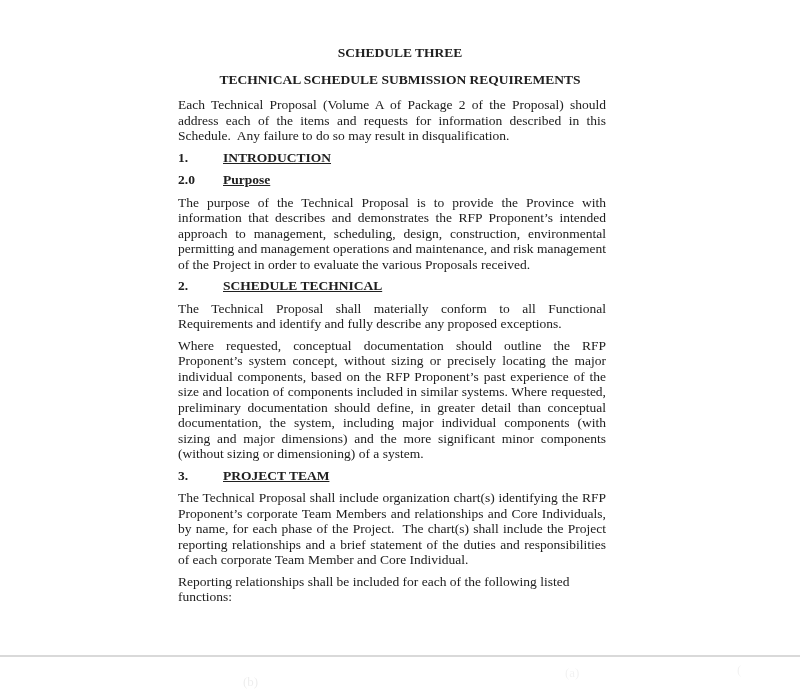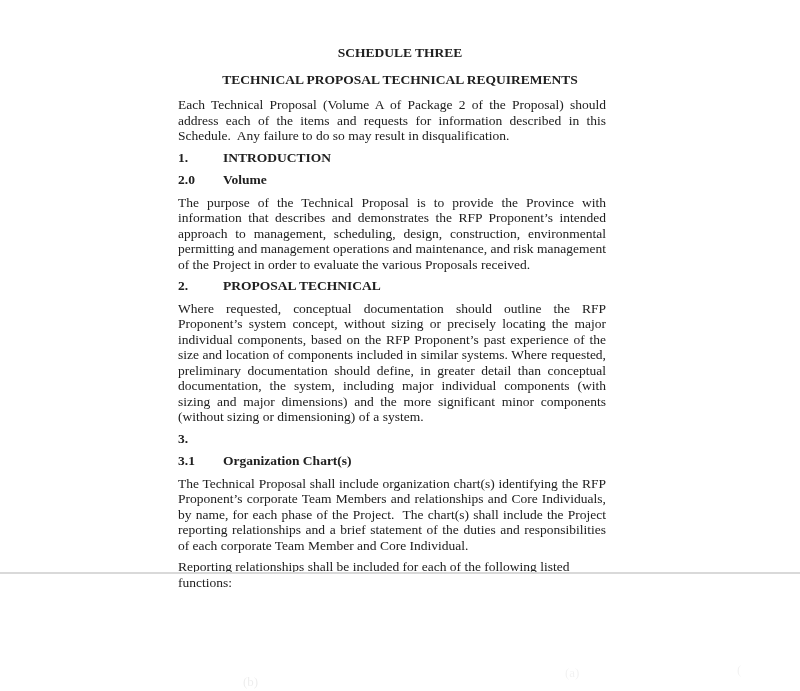--- a/index.html
+++ b/index.html
@@ -7,21 +7,21 @@
     padding: 0;
     background: #ffffff;
     width: 800px;
     height: 691px;
     overflow: hidden;
   }
   .page {
     position: relative;
     box-sizing: border-box;
     width: 800px;
-    height: 574px;
+    height: 657px;
     padding: 45px 178px 0 178px;
     background: #ffffff;
     font-family: "Liberation Serif", "DejaVu Serif", serif;
     color: #202020;
     font-size: 13.5px;
     line-height: 15.5px;
   }
   .doc-title {
     text-align: center;
     font-weight: bold;
@@ -42,20 +42,21 @@
     display: flex;
     font-weight: bold;
     margin: 0 0 7px 0;
   }
   .heading .num {
     flex: 0 0 45px;
     width: 45px;
   }
   .heading .label {
     flex: 1 1 auto;
+    text-decoration: underline;
   }
   .ghost {
     position: absolute;
     color: #000000;
     font-size: 13px;
     pointer-events: none;
   }
   .ghost-1 { left: 243px; top: 674px; opacity: 0.07; }
   .ghost-2 { left: 565px; top: 665px; opacity: 0.05; }
   .ghost-3 { left: 737px; top: 662px; opacity: 0.05; }
@@ -68,54 +69,52 @@
     background: #d9d9d9;
   }
 </style>
 </head>
 <body>
 
 <div class="page">
 
   <div class="doc-title">SCHEDULE THREE</div>
 
-  <div class="doc-title second">TECHNICAL PROPOSAL TECHNICAL REQUIREMENTS</div>
+  <div class="doc-title second">TECHNICAL SCHEDULE SUBMISSION REQUIREMENTS</div>
 
   <p class="para">Each Technical Proposal (Volume A of Package 2 of the Proposal) should address each of the items and requests for information described in this Schedule.&nbsp; Any failure to do so may result in disqualification.</p>
 
   <div class="heading">
     <span class="num">1.</span>
     <span class="label">INTRODUCTION</span>
   </div>
 
   <div class="heading">
     <span class="num">2.0</span>
-    <span class="label">Volume</span>
+    <span class="label">Purpose</span>
   </div>
 
   <p class="para">The purpose of the Technical Proposal is to provide the Province with information that describes and demonstrates the RFP Proponent’s intended approach to management, scheduling, design, construction, environmental permitting and management operations and maintenance, and risk management of the Project in order to evaluate the various Proposals received.</p>
 
   <div class="heading">
     <span class="num">2.</span>
-    <span class="label">PROPOSAL TECHNICAL</span>
+    <span class="label">SCHEDULE TECHNICAL</span>
   </div>
 
 
+  <p class="para">The Technical Proposal shall materially conform to all Functional Requirements and identify and fully describe any proposed exceptions.</p>
 
 
   <p class="para">Where requested, conceptual documentation should outline the RFP Proponent’s system concept, without sizing or precisely locating the major individual components, based on the RFP Proponent’s past experience of the size and location of components included in similar systems. Where requested, preliminary documentation should define, in greater detail than conceptual documentation, the system, including major individual components (with sizing and major dimensions) and the more significant minor components (without sizing or dimensioning) of a system.</p>
 
   <div class="heading">
     <span class="num">3.</span>
+    <span class="label">PROJECT TEAM</span>
   </div>
 
-  <div class="heading">
-    <span class="num">3.1</span>
-    <span class="label">Organization Chart(s)</span>
-  </div>
 
   <p class="para">The Technical Proposal shall include organization chart(s) identifying the RFP Proponent’s corporate Team Members and relationships and Core Individuals, by name, for each phase of the Project.&nbsp; The chart(s) shall include the Project reporting relationships and a brief statement of the duties and responsibilities of each corporate Team Member and Core Individual.</p>
 
   <p class="para pre-list">Reporting relationships shall be included for each of the following listed functions:</p>
 
   <span class="ghost ghost-1">(b)</span>
   <span class="ghost ghost-2">(a)</span>
   <span class="ghost ghost-3">(</span>
 
   <div class="page-edge"></div>

